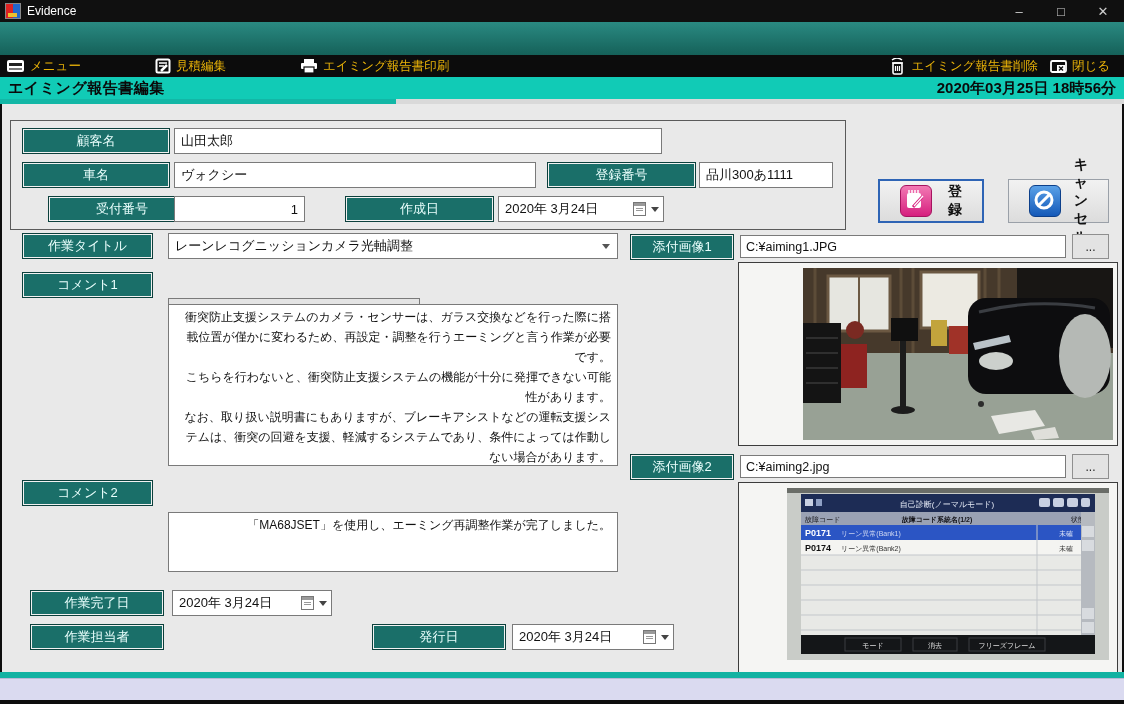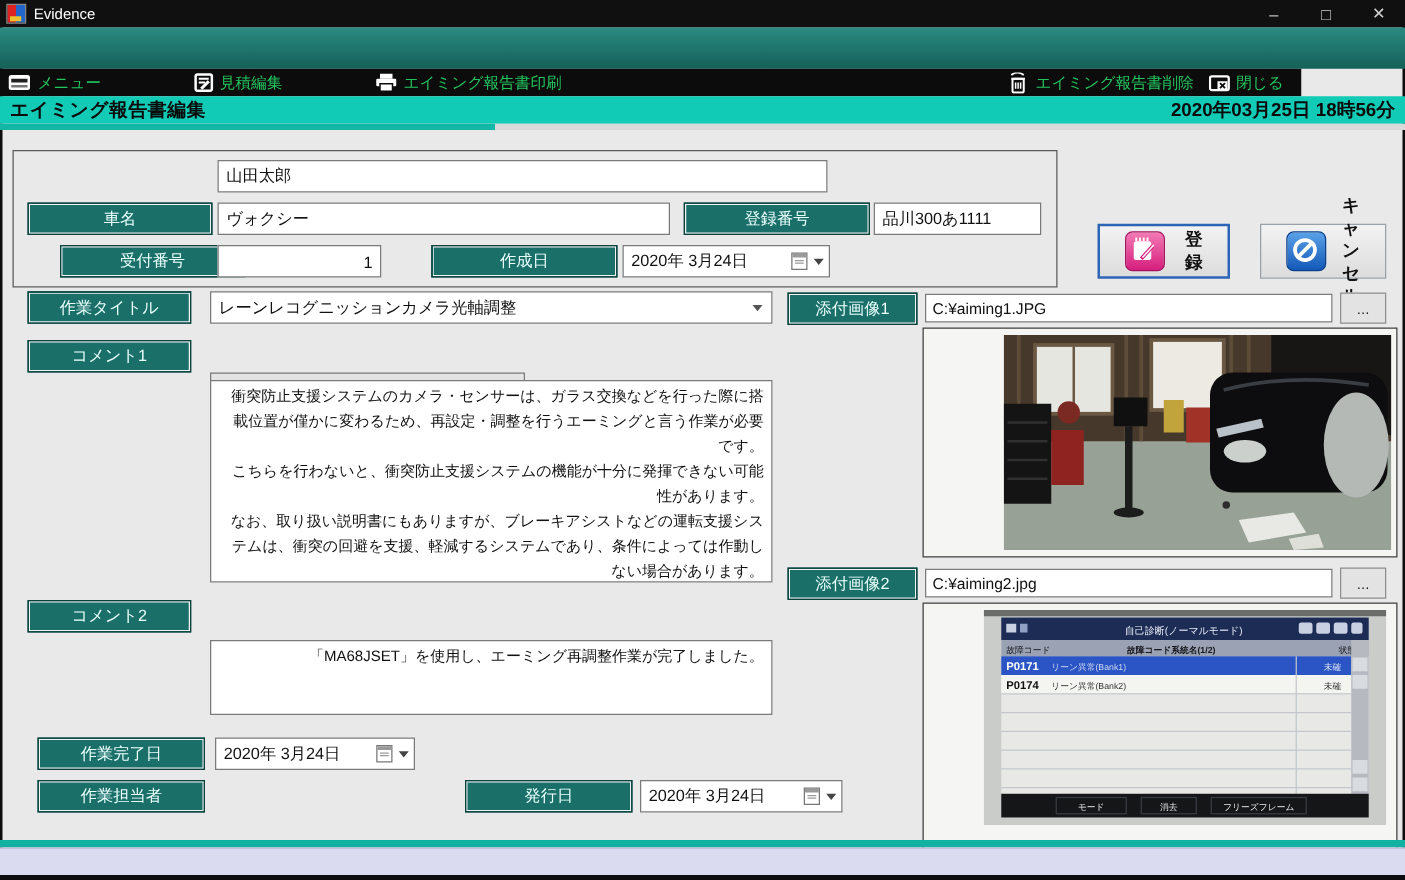--- a/index.html
+++ b/index.html
@@ -11,21 +11,21 @@
   .titlebar{left:0;top:0;width:1124px;height:22px;background:#101010;color:#fff;
     display:flex;align-items:center;font-size:12px;}
   .appico{width:14px;height:14px;margin:0 6px 0 5px;background:
     linear-gradient(90deg,#d22 0 50%,#26c 50% 100%);border:1px solid #888;position:relative;}
   .appico:after{content:"";position:absolute;left:2px;bottom:1px;width:9px;height:4px;background:#ecc12e;}
   .wctrl{margin-left:auto;display:flex;}
   .wbtn{width:42px;height:22px;display:flex;align-items:center;justify-content:center;
     color:#cfcfcf;font-size:13px;}
   .tealband{left:0;top:22px;width:1124px;height:33px;
     background:linear-gradient(#2a8a82,#156159);}
-  .toolbar{left:0;top:55px;width:1041px;height:22px;background:#0c0c0c;color:#22c55e;
+  .toolbar{left:0;top:55px;width:1124px;height:22px;background:#0c0c0c;color:#eab308;
     display:flex;align-items:center;font-size:12.5px;}
   .titem{display:flex;align-items:center;gap:5px;height:22px;padding:0 6px;cursor:default;}
   .tspacer{flex:1;}
   .pagehdr{left:0;top:77px;width:1124px;height:22px;background:#11cbb6;color:#0a0a0a;
     display:flex;align-items:center;font-weight:bold;}
   .pagehdr .pt{font-size:15px;margin-left:8px;letter-spacing:.5px;}
   .pagehdr .dt{margin-left:auto;margin-right:8px;font-size:15px;}
   .ptrack{left:0;top:99px;width:1124px;height:5px;background:#d9d9d9;}
   .pfill{left:0;top:99px;width:396px;height:5px;background:#12b7a6;}
   
@@ -138,20 +138,21 @@
 
   <div class="abs pagehdr">
     <span class="pt">エイミング報告書編集</span>
     <span class="dt">2020年03月25日  18時56分</span>
   </div>
   <div class="abs ptrack"></div>
   <div class="abs pfill"></div>
 
   <div class="abs groupbox" style="left:10px;top:120px;width:836px;height:110px;"></div>
 
+  <div class="abs lbl" style="left:22px;top:128px;width:148px;height:26px;">顧客名</div>
   <div class="abs inp" style="left:174px;top:128px;width:488px;height:26px;">山田太郎</div>
 
   <div class="abs inp" style="left:174px;top:162px;width:362px;height:26px;">ヴォクシー</div>
   <div class="abs lbl" style="left:22px;top:162px;width:148px;height:26px;">車名</div>
   <div class="abs lbl" style="left:547px;top:162px;width:149px;height:26px;">登録番号</div>
   <div class="abs inp" style="left:699px;top:162px;width:134px;height:26px;">品川300あ1111</div>
 
   <div class="abs lbl" style="left:22px;top:196px;width:148px;height:26px;margin-left:26px;">受付番号</div>
   <div class="abs inp right" style="left:174px;top:196px;width:131px;height:26px;">1</div>
   <div class="abs lbl" style="left:345px;top:196px;width:149px;height:26px;">作成日</div>

